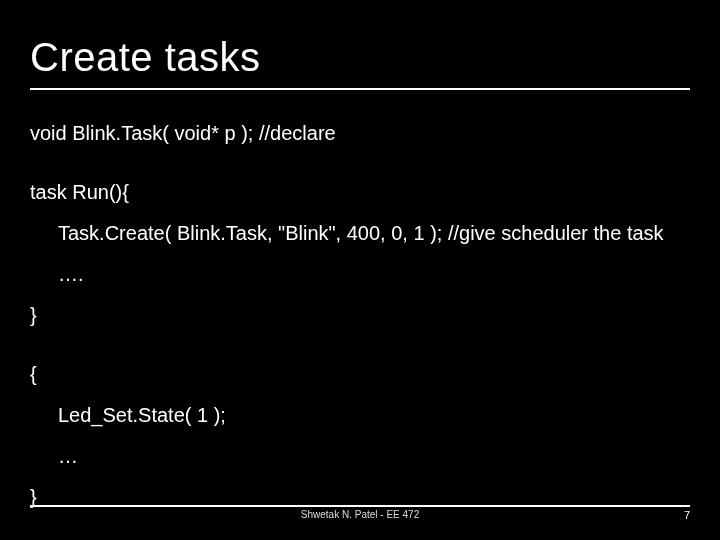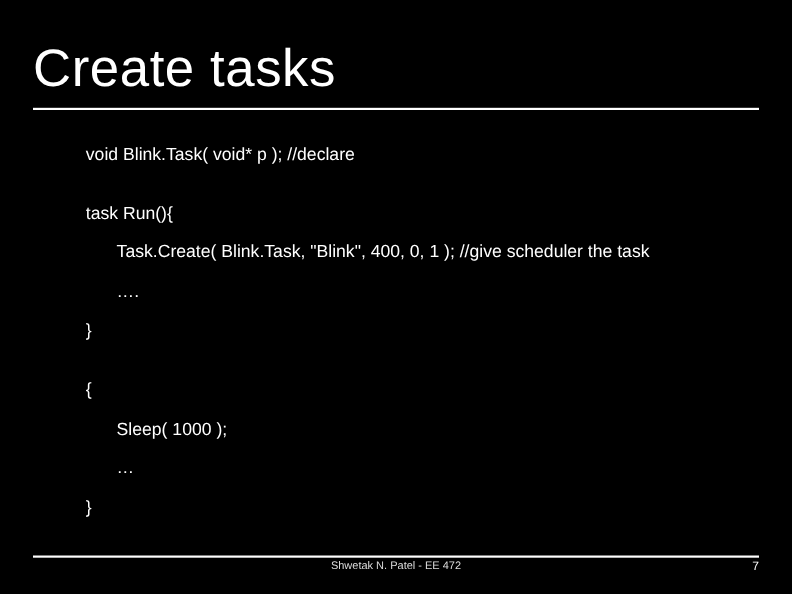--- a/index.html
+++ b/index.html
@@ -15,35 +15,34 @@
   .slide {
     position: relative;
     width: 720px;
     height: 540px;
     box-sizing: border-box;
   }
   .title-wrap {
     padding: 35px 30px 0 30px;
   }
   .title {
-    font-size: 48px;
+    font-size: 40px;
     font-weight: normal;
     letter-spacing: 0.5px;
     padding-bottom: 4px;
   }
   .hr {
     border: none;
     border-top: 2px solid #fff;
     margin: 4px 0 0 0;
   }
   .content {
     padding: 30px 30px 0 30px;
-    font-size: 16px;
+    font-size: 20px;
     line-height: 1.35;
-    margin-left: 48px;
   }
   .code-line {
     white-space: pre;
     margin-bottom: 14px;
   }
   .indent1 { padding-left: 28px; }
   .gap { height: 18px; }
   .footer-wrap {
     position: absolute;
     left: 30px;
@@ -89,21 +88,21 @@
     <div class="gap"></div>
 
     <div class="code-line">task Run(){</div>
     <div class="code-line indent1">Task.Create( Blink.Task, "Blink", 400, 0, 1 ); //give scheduler the task</div>
     <div class="code-line indent1">….</div>
     <div class="code-line">}</div>
 
     <div class="gap"></div>
 
     <div class="code-line">{</div>
-    <div class="code-line indent1">Sleep( 1000 );</div>
+    <div class="code-line indent1">Led_Set.State( 1 );</div>
     <div class="code-line indent1">…</div>
     <div class="code-line">}</div>
   </div>
 
   <div class="footer-wrap">
     <hr class="footer-hr">
     <div class="footer-row">
       <div class="footer-text">Shwetak N. Patel - EE 472</div>
       <div class="page-num">7</div>
     </div>

